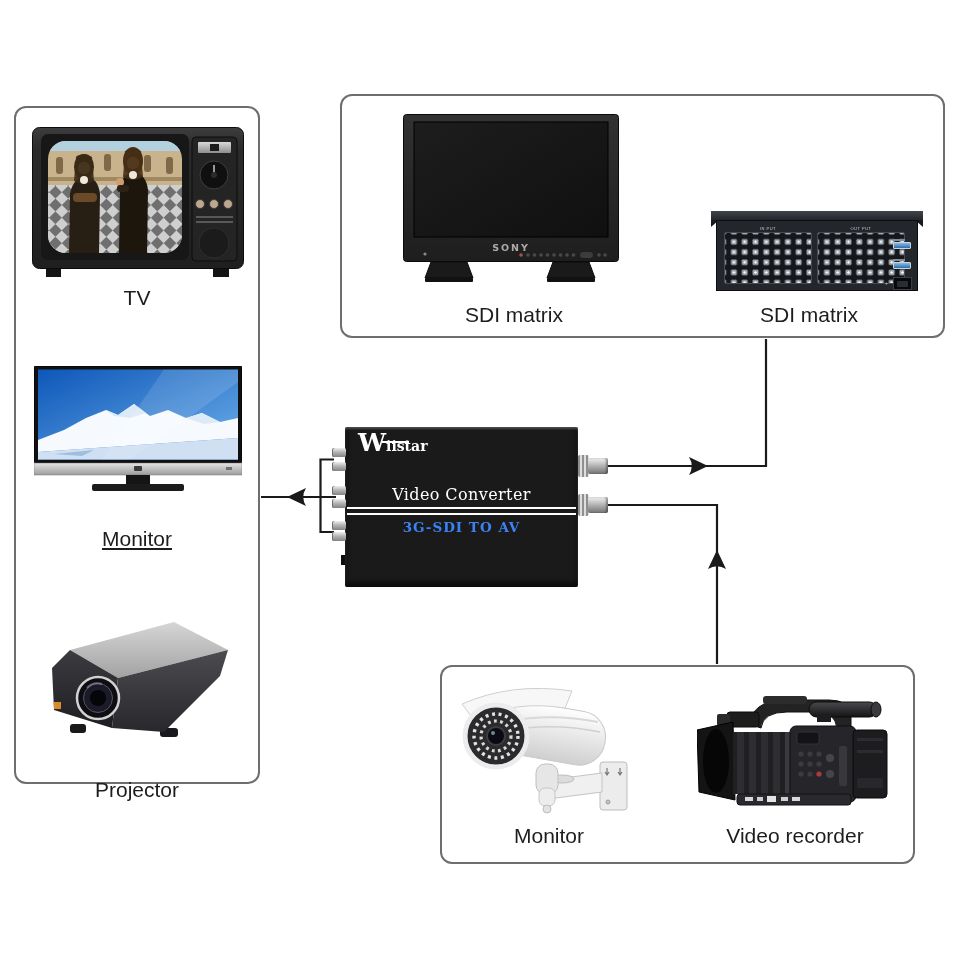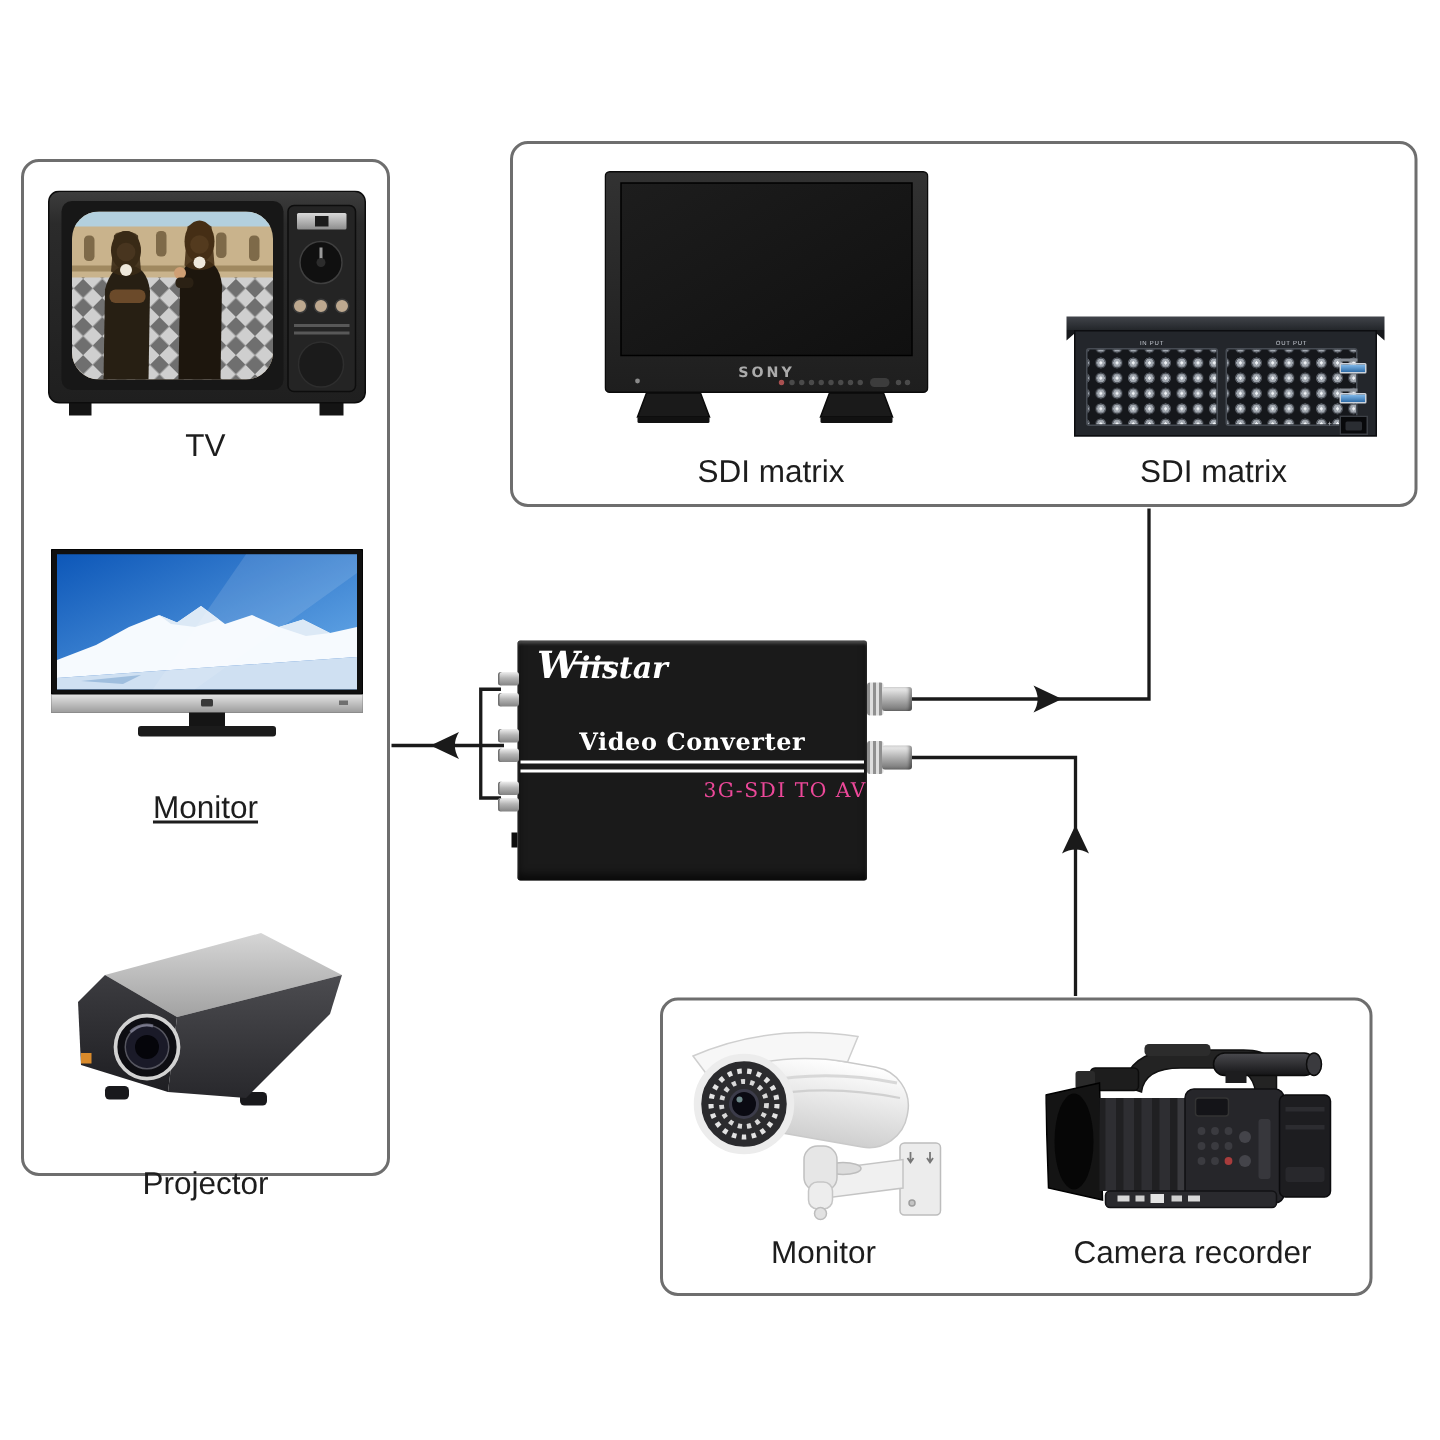--- a/index.html
+++ b/index.html
@@ -19,29 +19,29 @@
   
   .dev-label{position:absolute;width:220px;text-align:center;font-size:21px;color:#1d1d1d;}
 
   
   .dev{position:absolute;}
 
   
   .converter{position:absolute;left:345px;top:427px;width:233px;height:160px;background:#1a1a1a;
              border-radius:2px;box-shadow:inset 0 2px 2px rgba(255,255,255,.22), inset 0 -4px 6px rgba(0,0,0,.65);}
   .conv-brand{position:absolute;display:block;left:13px;top:6px;color:#ffffff;
-              font-family:"DejaVu Serif",serif;font-style:italic;font-weight:bold;font-size:20px;}
+              font-family:"DejaVu Serif",serif;font-weight:bold;font-size:14px;}
   .conv-brand::first-letter{font-size:25px;line-height:20px;}
   .conv-brand-bar{position:absolute;left:37px;top:14px;width:27px;height:1.5px;background:#ffffff;}
   .conv-title{position:absolute;left:0;right:0;top:58px;text-align:center;color:#ffffff;
-              font-family:"DejaVu Serif",serif;font-weight:bold;font-size:16px;letter-spacing:.4px;}
+              font-family:"DejaVu Serif",serif;font-weight:normal;font-size:16px;letter-spacing:.4px;}
   .conv-rules{position:absolute;left:2px;right:2px;top:80px;height:8px;
               border-top:2px solid #ffffff;border-bottom:2px solid #ffffff;}
-  .conv-sub{position:absolute;left:0;right:0;top:92px;text-align:right;color:#ec4899;
-            font-family:"DejaVu Serif",serif;font-weight:normal;font-size:13.5px;letter-spacing:1px;}
+  .conv-sub{position:absolute;left:0;right:0;top:92px;text-align:center;color:#3b82f6;
+            font-family:"DejaVu Serif",serif;font-weight:bold;font-size:13.5px;letter-spacing:1px;}
   .rca{position:absolute;left:-13px;width:14px;height:9px;border-radius:2px;
        background:linear-gradient(180deg,#efefef,#b5b5b5 45%,#838383);
        box-shadow:inset 1px 0 0 #6f6f6f;}
   .bnc{position:absolute;right:-30px;width:30px;height:22px;}
   .bnc::before{content:"";position:absolute;left:0;top:0;width:11px;height:22px;border-radius:2px;
        background:repeating-linear-gradient(90deg,#8f8f8f 0 2px,#dedede 2px 4px);}
   .bnc::after{content:"";position:absolute;left:10px;top:3px;width:20px;height:16px;border-radius:2px;
        background:linear-gradient(180deg,#f2f2f2,#ababab 55%,#737373);
        box-shadow:inset -2px 0 2px rgba(0,0,0,.35);}
   .switch-nub{position:absolute;left:-4px;top:128px;width:4px;height:10px;background:#0d0d0d;}
@@ -387,15 +387,15 @@
     </g>
     <g>
       <rect x="40" y="100" width="114" height="11" rx="3" fill="#2a2a2e" stroke="#121214"></rect>
       <rect x="48" y="103" width="8" height="4" fill="#d8d8d8"></rect>
         <rect x="60" y="103" width="6" height="4" fill="#cfcfcf"></rect>
       <rect x="70" y="102" width="9" height="6" fill="#e4e4e4"></rect>
         <rect x="84" y="103" width="7" height="4" fill="#cfcfcf"></rect>
       <rect x="95" y="103" width="8" height="4" fill="#d8d8d8"></rect>
     </g>
   </svg>
-  <div class="dev-label" style="left:685px;top:824px;">Camera recorder</div>
+  <div class="dev-label" style="left:685px;top:824px;">Video recorder</div>
 
 </div>
 
 </body></html>

